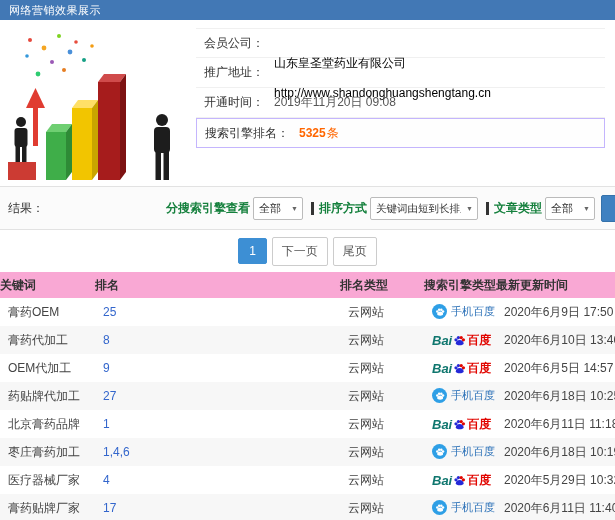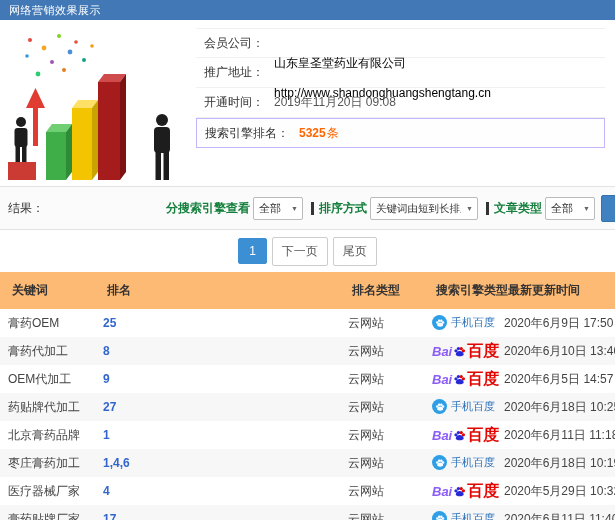--- a/index.html
+++ b/index.html
@@ -43,30 +43,30 @@
     color:#fff; border:1px solid #3572ab; font-size:12px; border-radius:2px; flex:none; cursor:pointer; }
 
   
   .pagination { height:42px; display:flex; justify-content:center; align-items:center; gap:5px; font-size:12px; }
   .page-btn { display:inline-block; border:1px solid #ccc; background:#fff; color:#555;
     padding:5px 9px; text-decoration:none; border-radius:2px; }
   .page-btn.active { background:#3d8fd4; border-color:#3d8fd4; color:#fff; padding:5px 10px; }
 
   
   table { width:615px; border-collapse:collapse; font-size:12px; table-layout:fixed; }
-  thead th { background:#fdba74; height:37px; text-align:left; font-weight:bold;
-    color:#333; padding:0 12px; white-space:nowrap; }
+  thead th { background:#f9a8d4; height:26px; text-align:left; font-weight:bold;
+    color:#333; padding:0 0; white-space:nowrap; }
   tbody td { height:28px; padding:0 6px 0 8px; color:#444; vertical-align:middle; white-space:nowrap; }
   tbody tr:nth-child(even) { background:#f7f7f7; }
-  .rank-link { color:#3366cc; text-decoration:none;font-weight:bold; }
+  .rank-link { color:#3366cc; text-decoration:none; }
 
   
   .bd-logo { display:inline-flex; align-items:center; gap:1px; }
-  .bd-bai { color:#8b5cf6; font-weight:bold; font-style:italic; font-size:13px; }
-  .bd-du { color:#e10601; font-weight:bold; font-size:16px; }
+  .bd-bai { color:#0f766e; font-weight:bold; font-style:italic; font-size:13px; }
+  .bd-du { color:#e10601; font-weight:bold; font-size:12px; }
   .paw { display:inline-flex; }
   .mb-wrap { display:inline-flex; align-items:center; gap:4px; }
   .mb-icon { width:15px; height:15px; border-radius:50%; background:#2e9fe6;
     display:inline-flex; align-items:center; justify-content:center; flex:none; }
   .mb-label { color:#2d72b8; font-size:11px; }
 </style>
 </head>
 <body>
 
 <div class="topbar">

